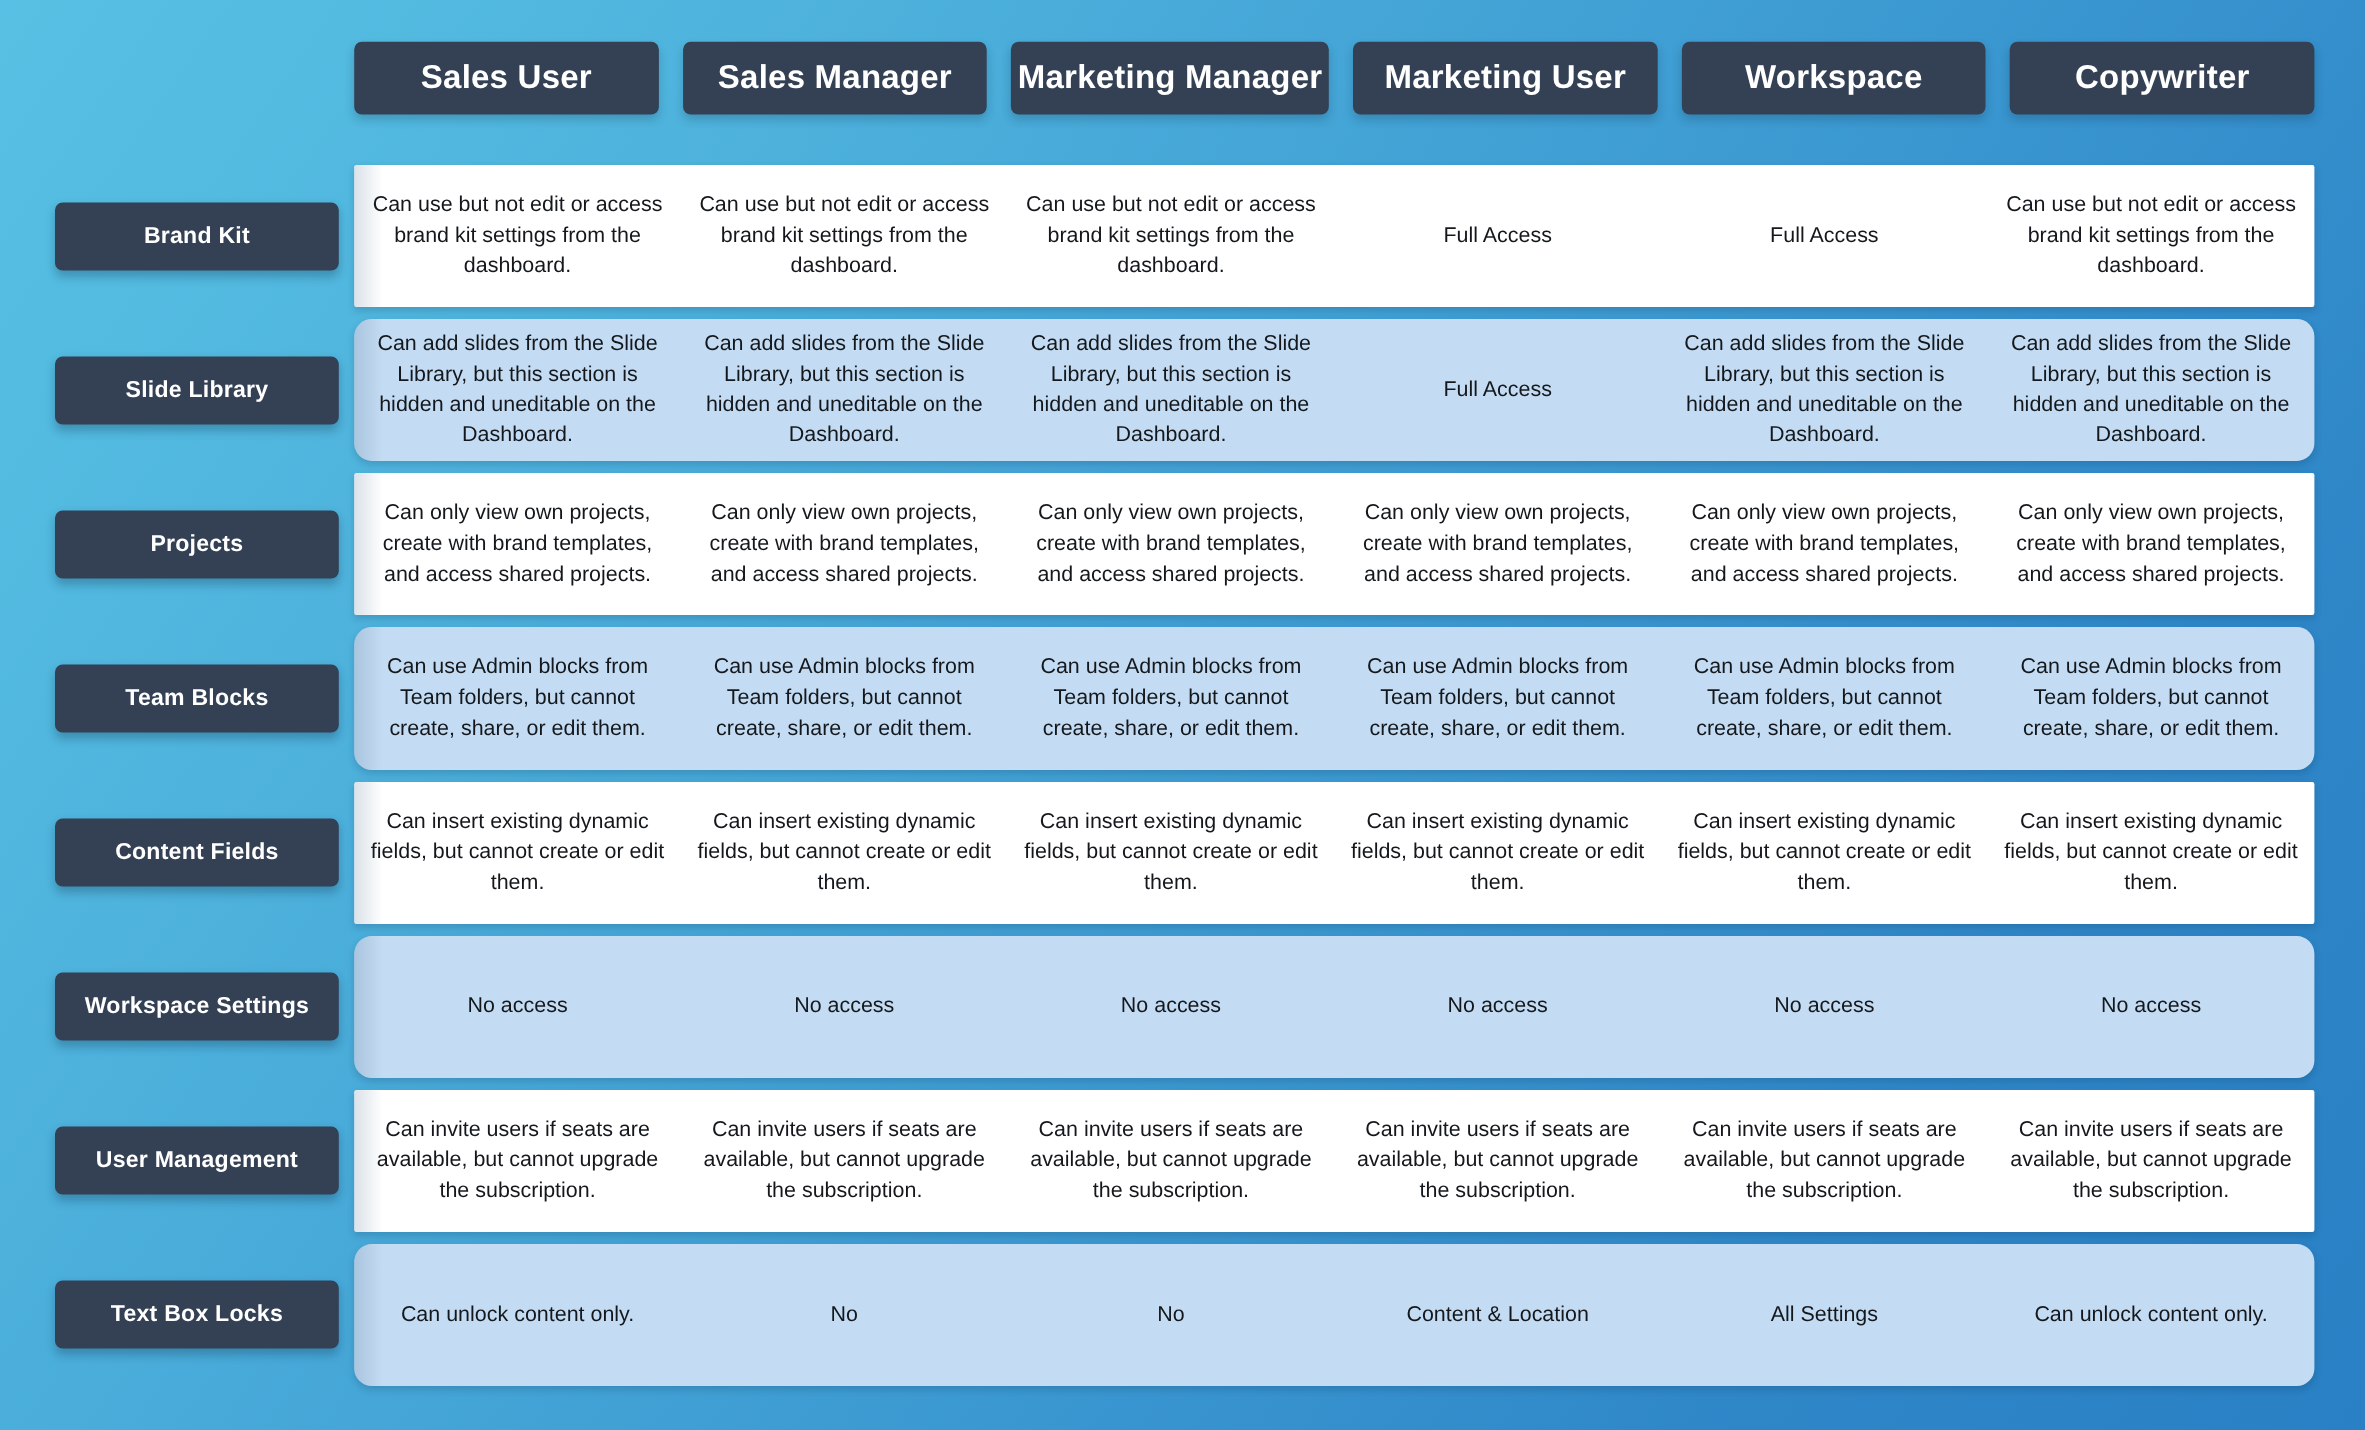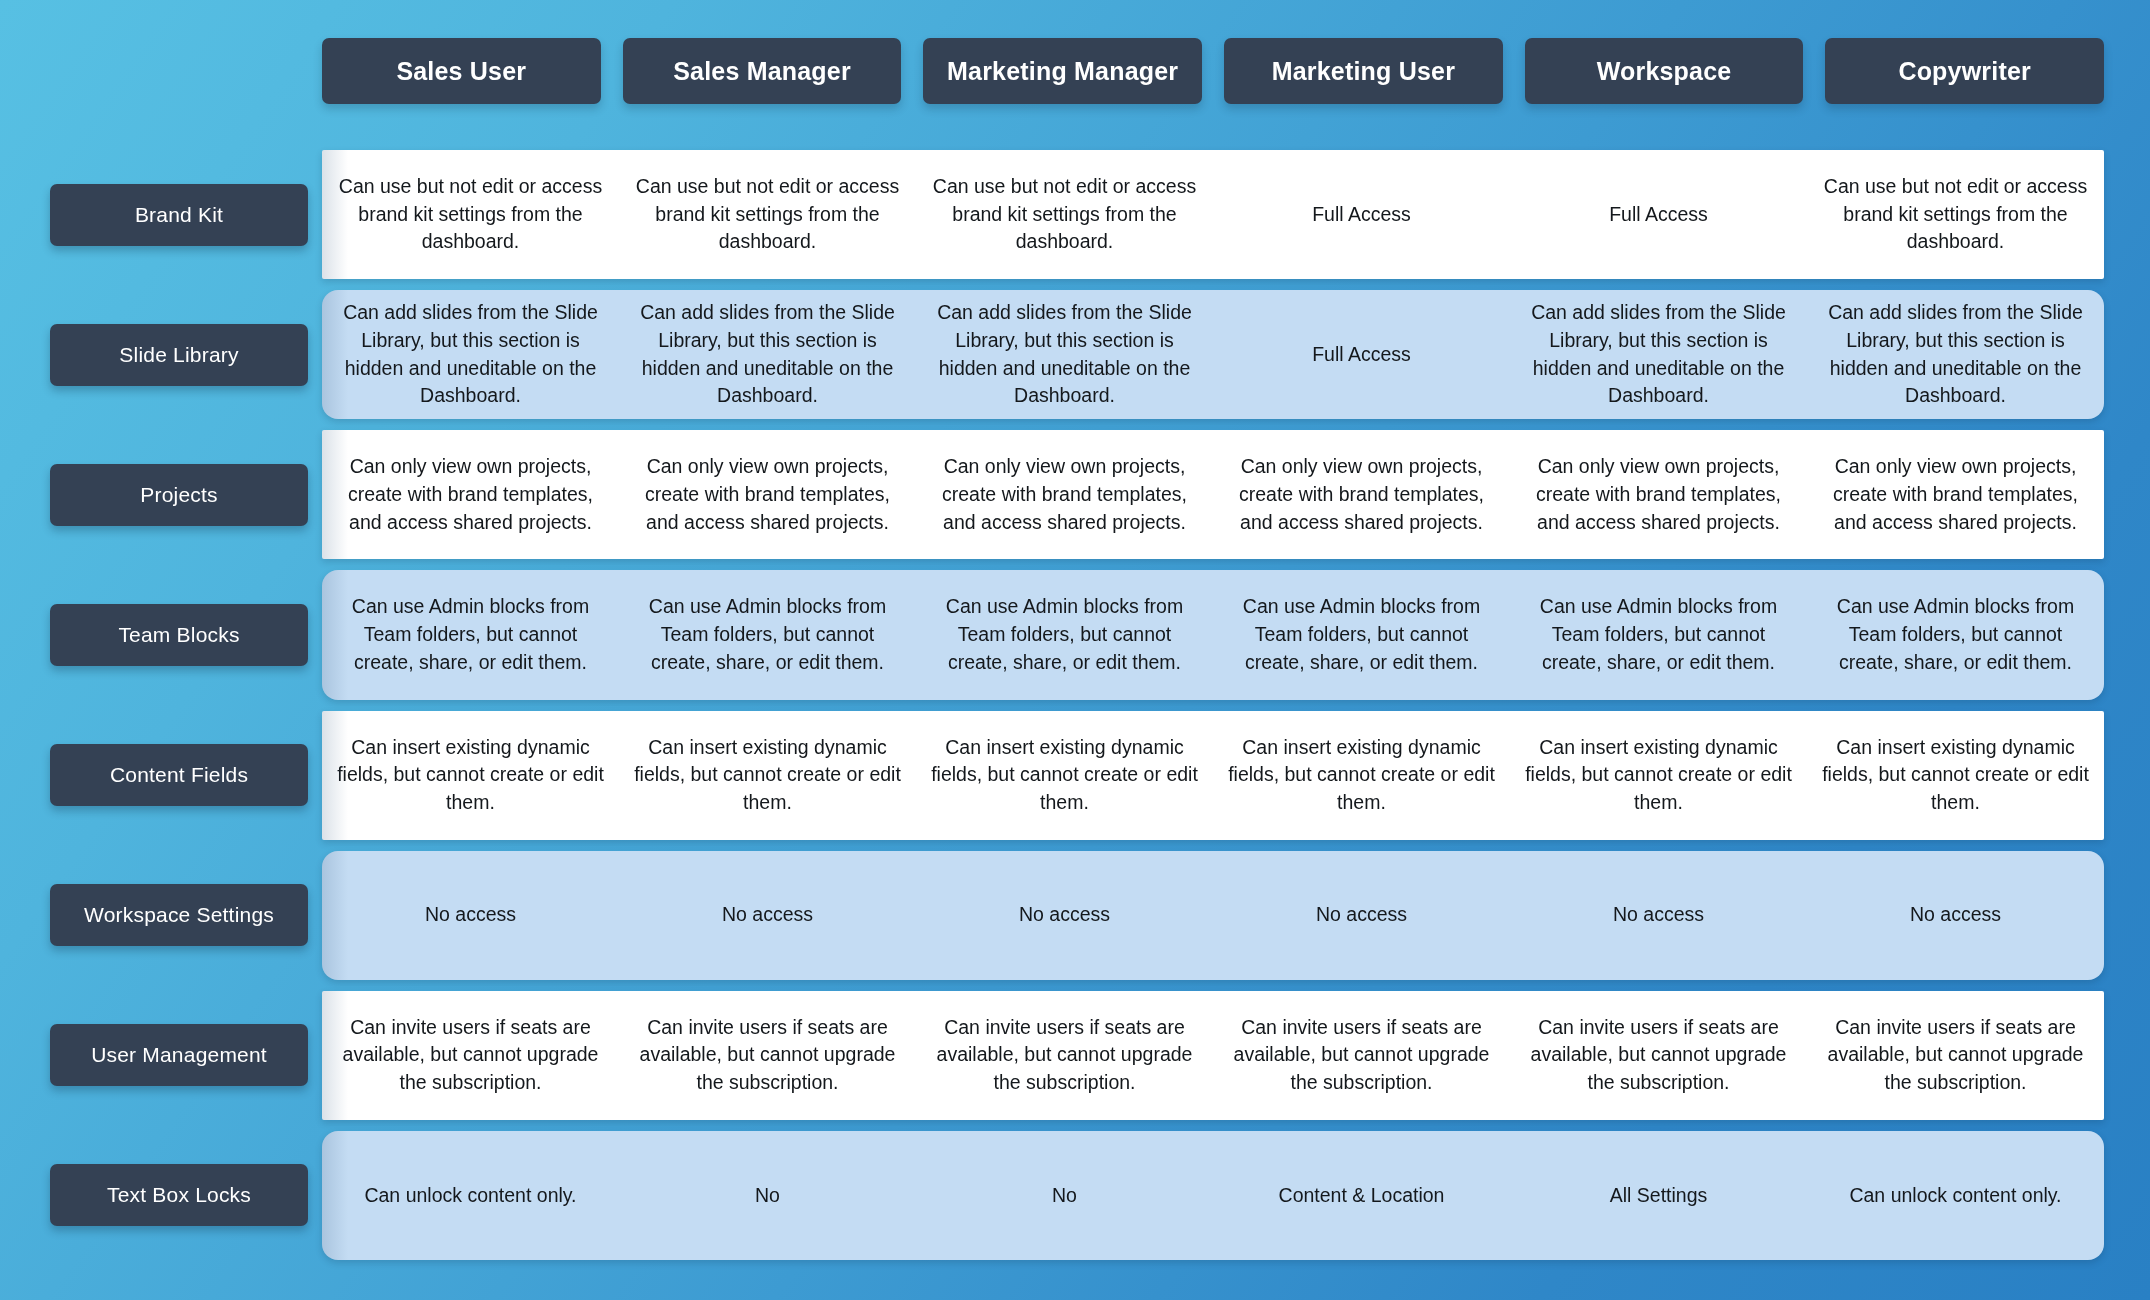--- a/index.html
+++ b/index.html
@@ -43,21 +43,21 @@
     flex: 1 1 auto;
     display: flex;
     gap: 22px;
   }
 
   .col-header {
     flex: 1 1 0;
     background: #344154;
     border-radius: 7px;
     color: #ffffff;
-    font-size: 25px;
+    font-size: 30px;
     font-weight: bold;
     letter-spacing: 0.2px;
     display: flex;
     align-items: center;
     justify-content: center;
     text-align: center;
     box-shadow: 0 5px 9px rgba(12, 40, 66, 0.22);
     padding: 0 6px;
     white-space: nowrap;
   }
@@ -86,21 +86,21 @@
     z-index: 3;
   }
 
   .row-label {
     width: 258px;
     height: 62px;
     background: #344154;
     border-radius: 7px;
     color: #ffffff;
     font-size: 21px;
-    font-weight: normal;
+    font-weight: bold;
     letter-spacing: 0.2px;
     display: flex;
     align-items: center;
     justify-content: center;
     text-align: center;
     box-shadow: 0 5px 9px rgba(12, 40, 66, 0.28);
     padding: 0 8px;
     white-space: nowrap;
   }
 

